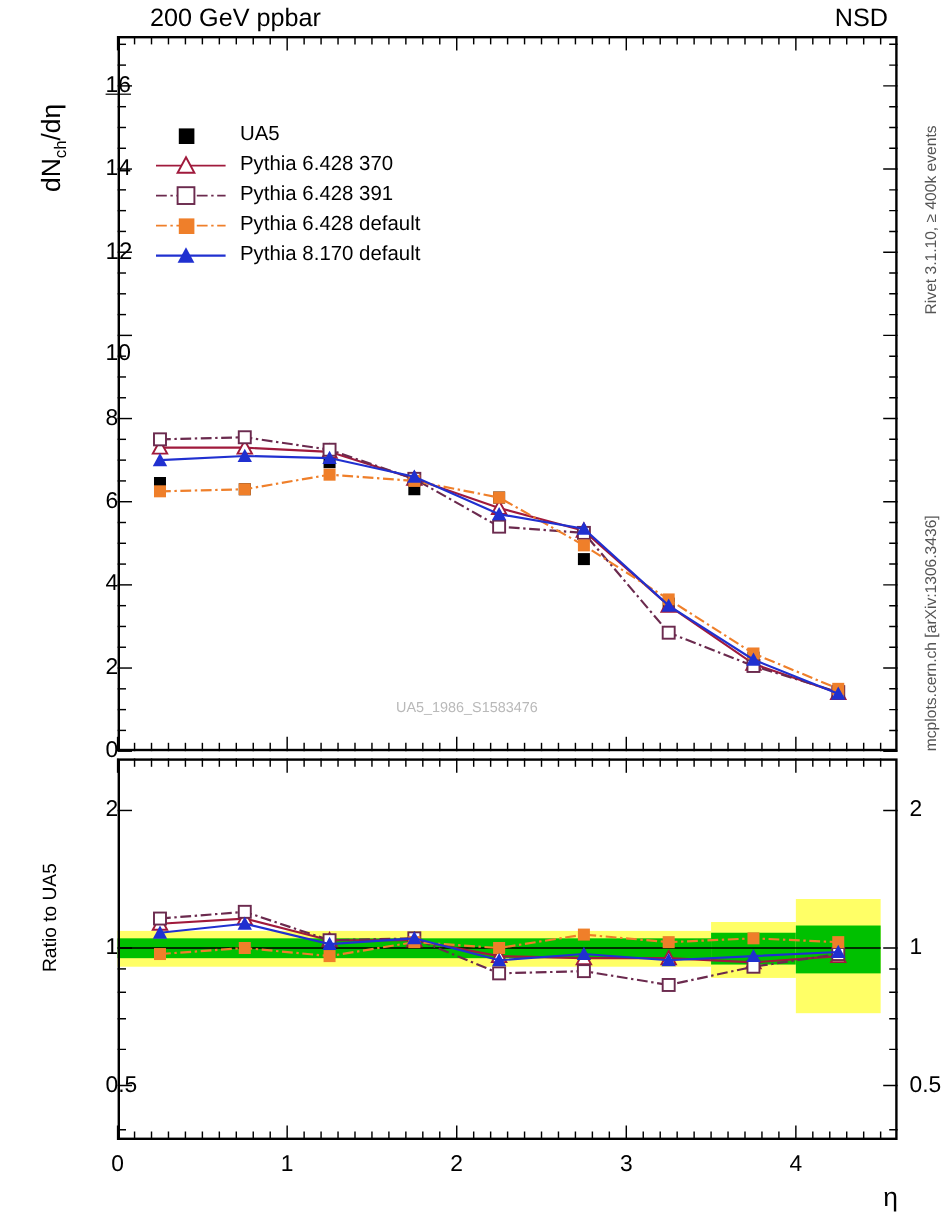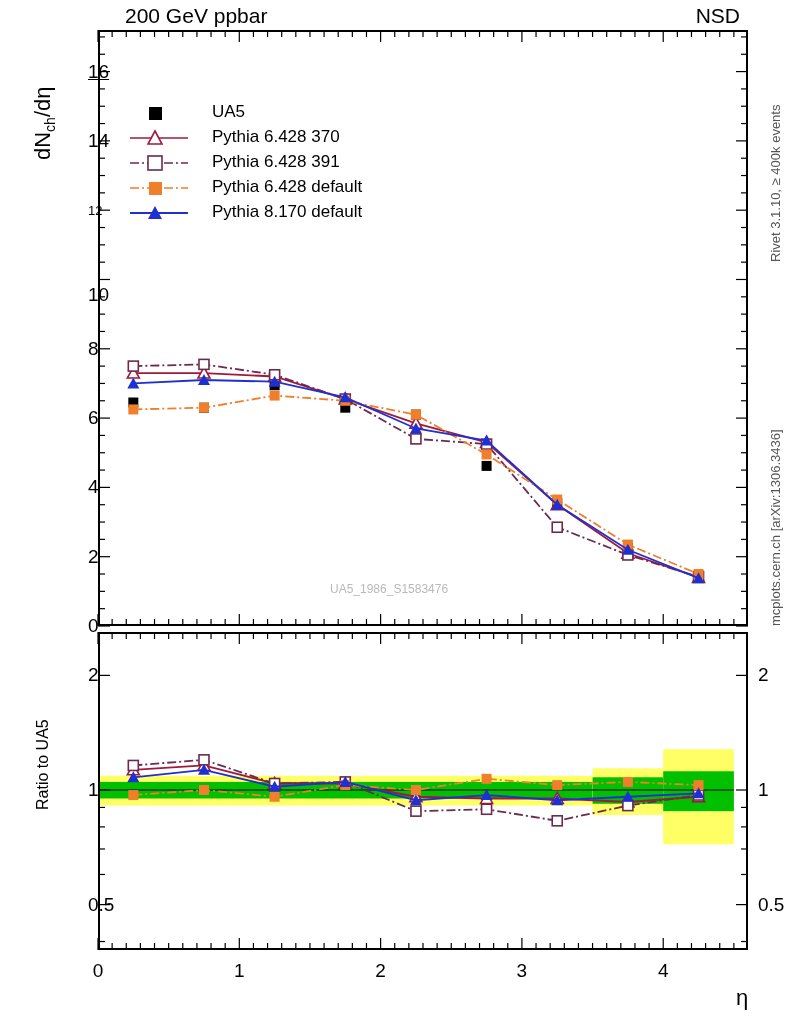--- a/index.html
+++ b/index.html
@@ -19,21 +19,21 @@
   
   #main-frame{position:absolute;left:98px;top:30px;width:650px;height:596px;border:2px solid #000;box-sizing:border-box;}
   #ratio-frame{position:absolute;left:98px;top:632px;width:650px;height:318px;border:2px solid #000;box-sizing:border-box;}
 
   .axlabel{position:absolute;font-size:20px;}
 
   
   #legend{position:absolute;left:128px;top:100px;font-size:17px;}
   .leg-row{position:relative;height:25px;}
   .leg-mark{position:absolute;left:0;top:0;width:62px;height:25px;}
-  .leg-text{position:absolute;left:84px;top:2px;white-space:nowrap;}
+  .leg-text{position:absolute;left:72px;top:2px;white-space:nowrap;}
 
   #chart-title{position:absolute;left:180px;top:60px;font-size:21px;}
   #chart-title .sub{font-size:15px;}
 
   #watermark{position:absolute;left:330px;top:582px;font-size:12px;color:#b9b9b9;}
 
   svg{position:absolute;left:0;top:0;overflow:visible;}
 
   .ylab-main{position:absolute;left:6px;top:30px;font-size:22px;transform-origin:0 0;}
   .ylab-ratio{position:absolute;font-size:16px;}
@@ -481,21 +481,21 @@
   <div class="ylab-ratio" style="left:34px;top:700px;transform-origin:0 0;transform:rotate(-90deg) translate(-110px,0);">Ratio to UA5</div>
 
   <div class="axlabel" style="left:736px;top:985px;font-size:22px;">η</div>
 
 <div class="num" style="font-size: 19px; left: 88px; top: 626px; transform: translate(0px, -50%);">0</div>
     <div class="num" style="font-size: 19px; left: 88px; top: 556.698px; transform: translate(0px, -50%);">2</div>
     <div class="num" style="font-size: 19px; left: 88px; top: 487.395px; transform: translate(0px, -50%);">4</div>
     <div class="num" style="font-size: 19px; left: 88px; top: 418.093px; transform: translate(0px, -50%);">6</div>
     <div class="num" style="font-size: 19px; left: 88px; top: 348.791px; transform: translate(0px, -50%);">8</div>
     <div class="num" style="font-size: 19px; left: 88px; top: 279.488px; transform: translate(0px, -50%); margin-top: 16px;">10</div>
-    <div class="num" style="font-size: 13px; left: 88px; top: 210.186px; transform: translate(0px, -50%);">12</div>
+    <div class="num" style="font-size: 20px; left: 88px; top: 210.186px; transform: translate(0px, -50%);">12</div>
     <div class="num" style="font-size: 19px; left: 88px; top: 140.884px; transform: translate(0px, -50%);">14</div>
     <div class="num" style="font-size: 19px; left: 88px; top: 71.5814px; transform: translate(0px, -50%); text-decoration: underline;">16</div>
     <div class="num" style="font-size: 19px; left: 88px; top: 904.62px; transform: translate(0px, -50%);">0.5</div>
     <div class="num" style="font-size: 19px; left: 758px; top: 904.62px; transform: translate(0px, -50%);">0.5</div>
     <div class="num" style="font-size: 19px; left: 88px; top: 790.002px; transform: translate(0px, -50%);">1</div>
     <div class="num" style="font-size: 19px; left: 758px; top: 790.002px; transform: translate(0px, -50%);">1</div>
     <div class="num" style="font-size: 19px; left: 88px; top: 675.384px; transform: translate(0px, -50%);">2</div>
     <div class="num" style="font-size: 19px; left: 758px; top: 675.384px; transform: translate(0px, -50%);">2</div>
     <div class="num" style="font-size: 19px; left: 98px; top: 960px; transform: translate(-50%, 0px);">0</div>
     <div class="num" style="font-size: 19px; left: 239.304px; top: 960px; transform: translate(-50%, 0px);">1</div>

